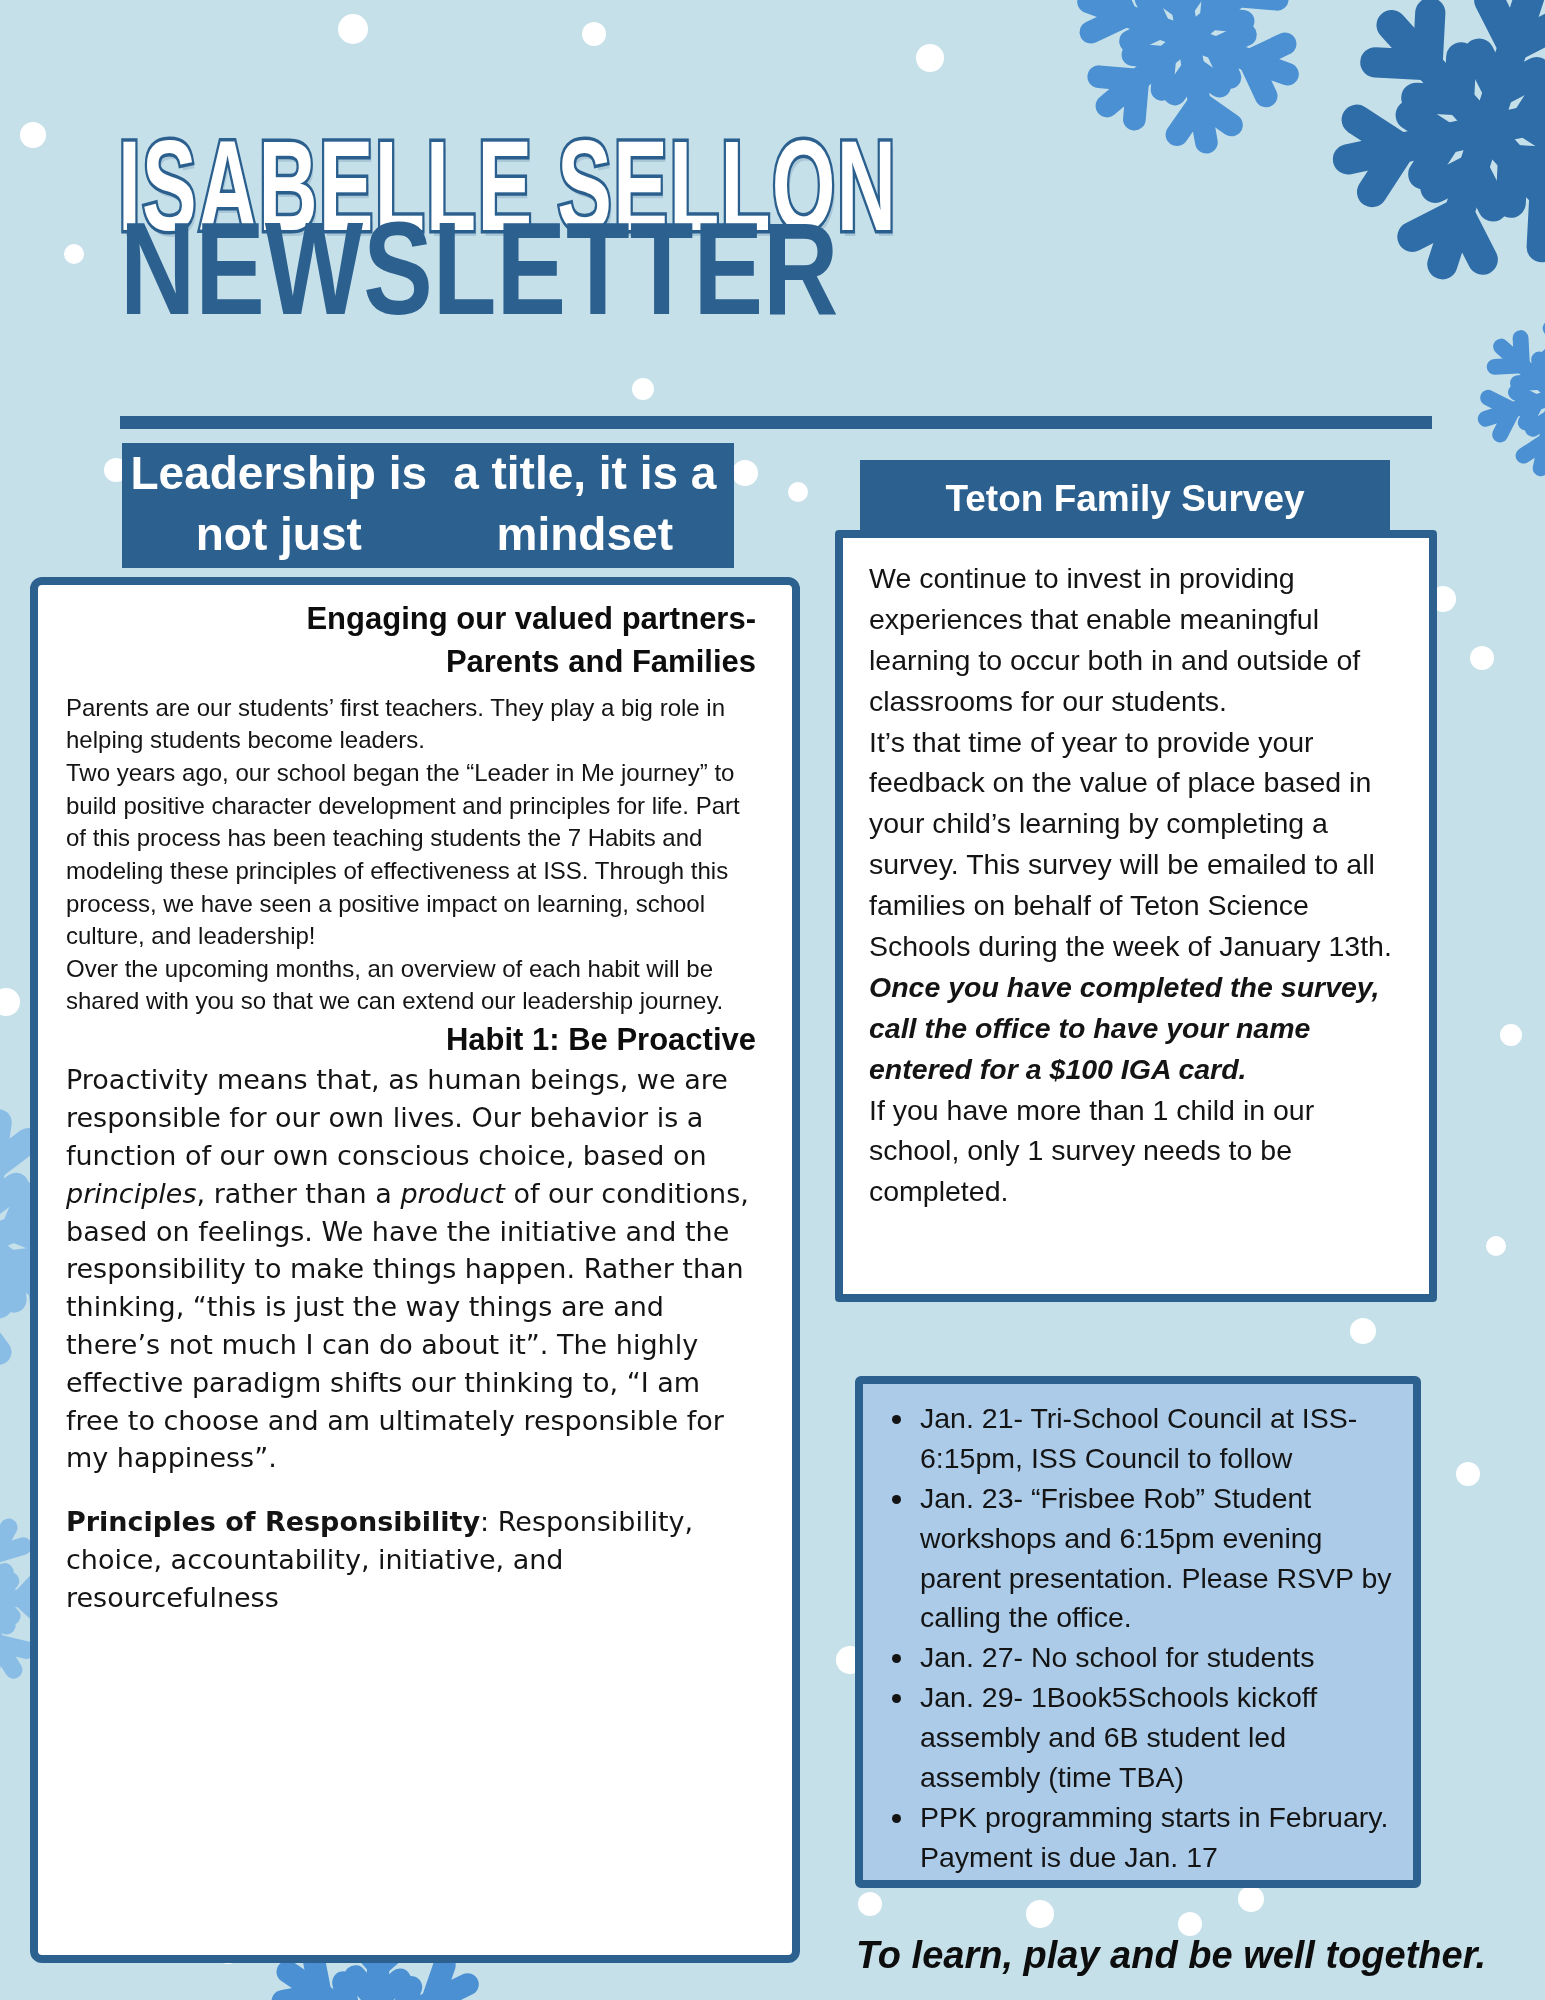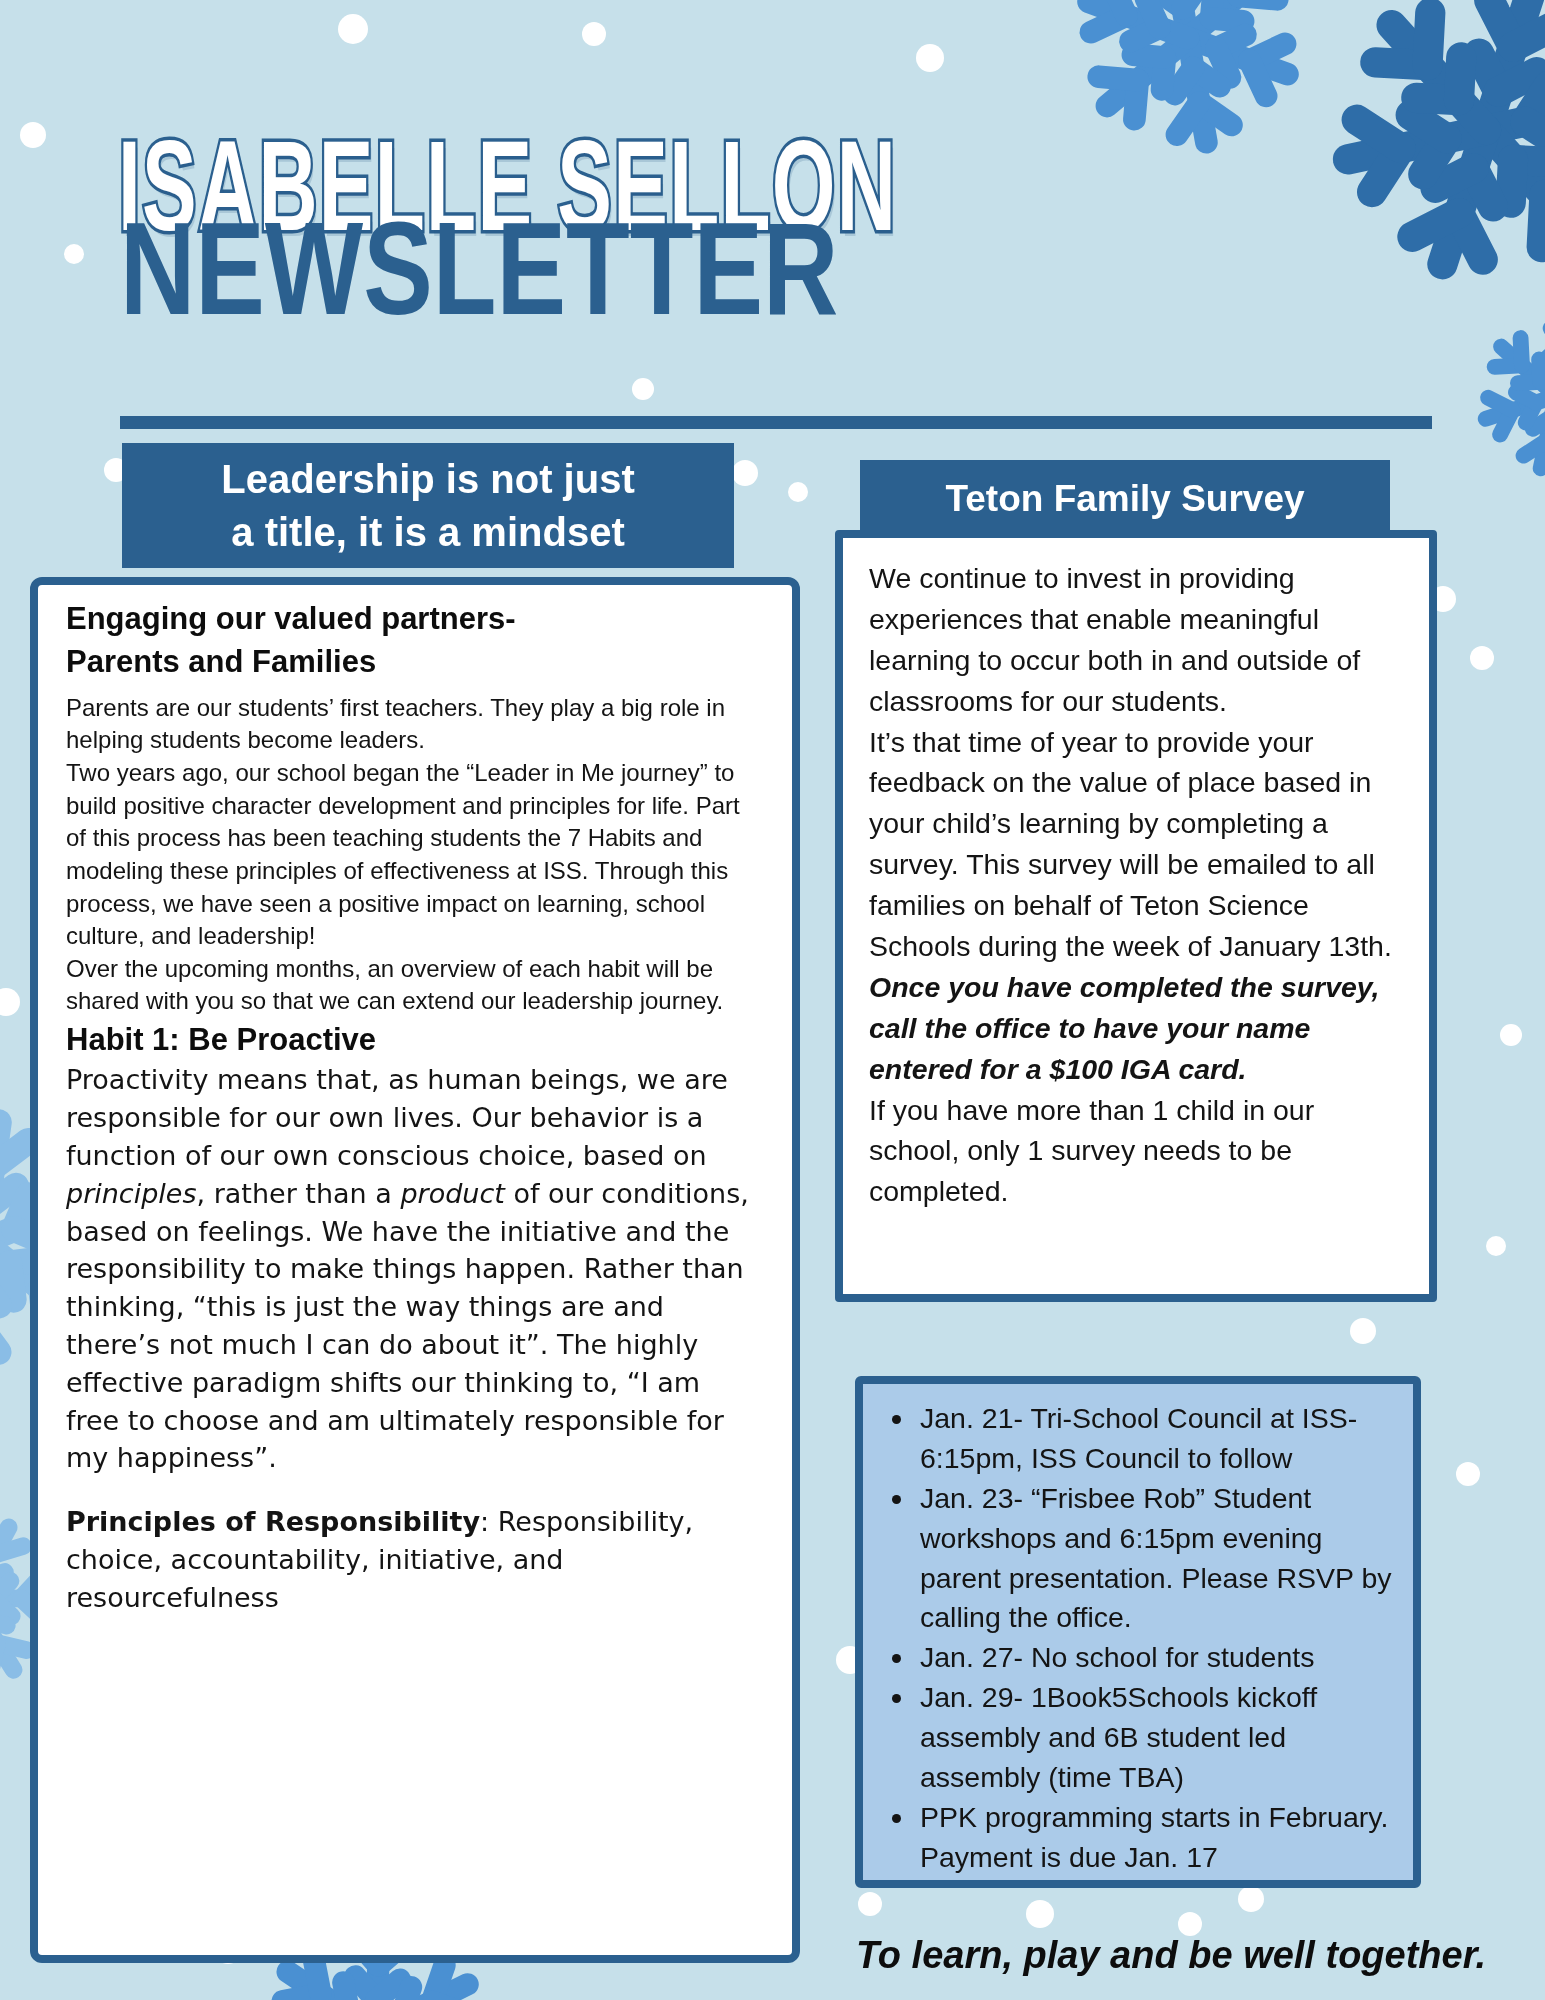--- a/index.html
+++ b/index.html
@@ -17,32 +17,32 @@
       font-size:132px;font-weight:700;line-height:1.1;white-space:nowrap;
       color:var(--primary_blue,#2b608f);transform:scaleX(.79);transform-origin:left top;}
   .issue-date{position:absolute;left:872px;top:230px;z-index:2;
       font-size:36px;font-weight:700;line-height:1.2;letter-spacing:2px;
       color:var(--primary_blue,#2b608f);}
   .title-divider{position:absolute;left:120px;top:416px;width:1312px;height:13px;z-index:2;
       background:var(--primary_blue,#2b608f);}
   
   .banner{position:absolute;z-index:3;background:var(--primary_blue,#2b608f);color:#fff;
       font-weight:700;text-align:center;}
-  .banner-left{left:122px;top:443px;width:612px;height:125px;font-size:40px;line-height:1.32;
-      display:flex;flex-direction:column;justify-content:center;}
+  .banner-left{left:122px;top:443px;width:612px;height:125px;font-size:46px;line-height:1.32;
+      display:flex;justify-content:center;}
   .banner-right{left:860px;top:460px;width:530px;height:78px;font-size:37px;line-height:78px;}
   
   .card{position:absolute;z-index:2;background:#fff;border:8px solid var(--primary_blue,#2b608f);
       box-sizing:border-box;}
   .card-left{left:30px;top:577px;width:770px;height:1386px;border-radius:12px;
       padding:12px 36px 0 28px;}
   .card-right{left:835px;top:530px;width:602px;height:772px;border-radius:4px;
       padding:20px 22px 0 26px;}
   .card-left h3,.card-right h3{margin:0;}
-  .col-head{font-size:31px;line-height:1.4;font-weight:700;text-align:left;color:#0d0d0d;margin:0;}
+  .col-head{font-size:31px;line-height:1.4;font-weight:700;text-align:right;color:#0d0d0d;margin:0;}
   .body-txt{margin:0;font-size:24px;line-height:1.36;color:#141414;}
   .alt-font{font-family:"DejaVu Sans",sans-serif;font-size:27px;line-height:1.4;}
   .habit-head{margin:26px 0 16px 0;}
   .principles{margin-top:26px;}
   .rbody{font-size:28.5px;line-height:1.435;color:#141414;margin:0;}
   .bold-italic{font-weight:700;font-style:italic;}
   
   .upcoming-wrap{position:absolute;left:835px;top:1376px;width:602px;z-index:2;text-align:center;}
   .upcoming-txt{position:relative;z-index:2;font-size:41px;font-weight:700;color:#0d0d0d;line-height:1.2;}
   .brush{position:absolute;z-index:1;left:50%;top:22px;width:205px;height:56px;

